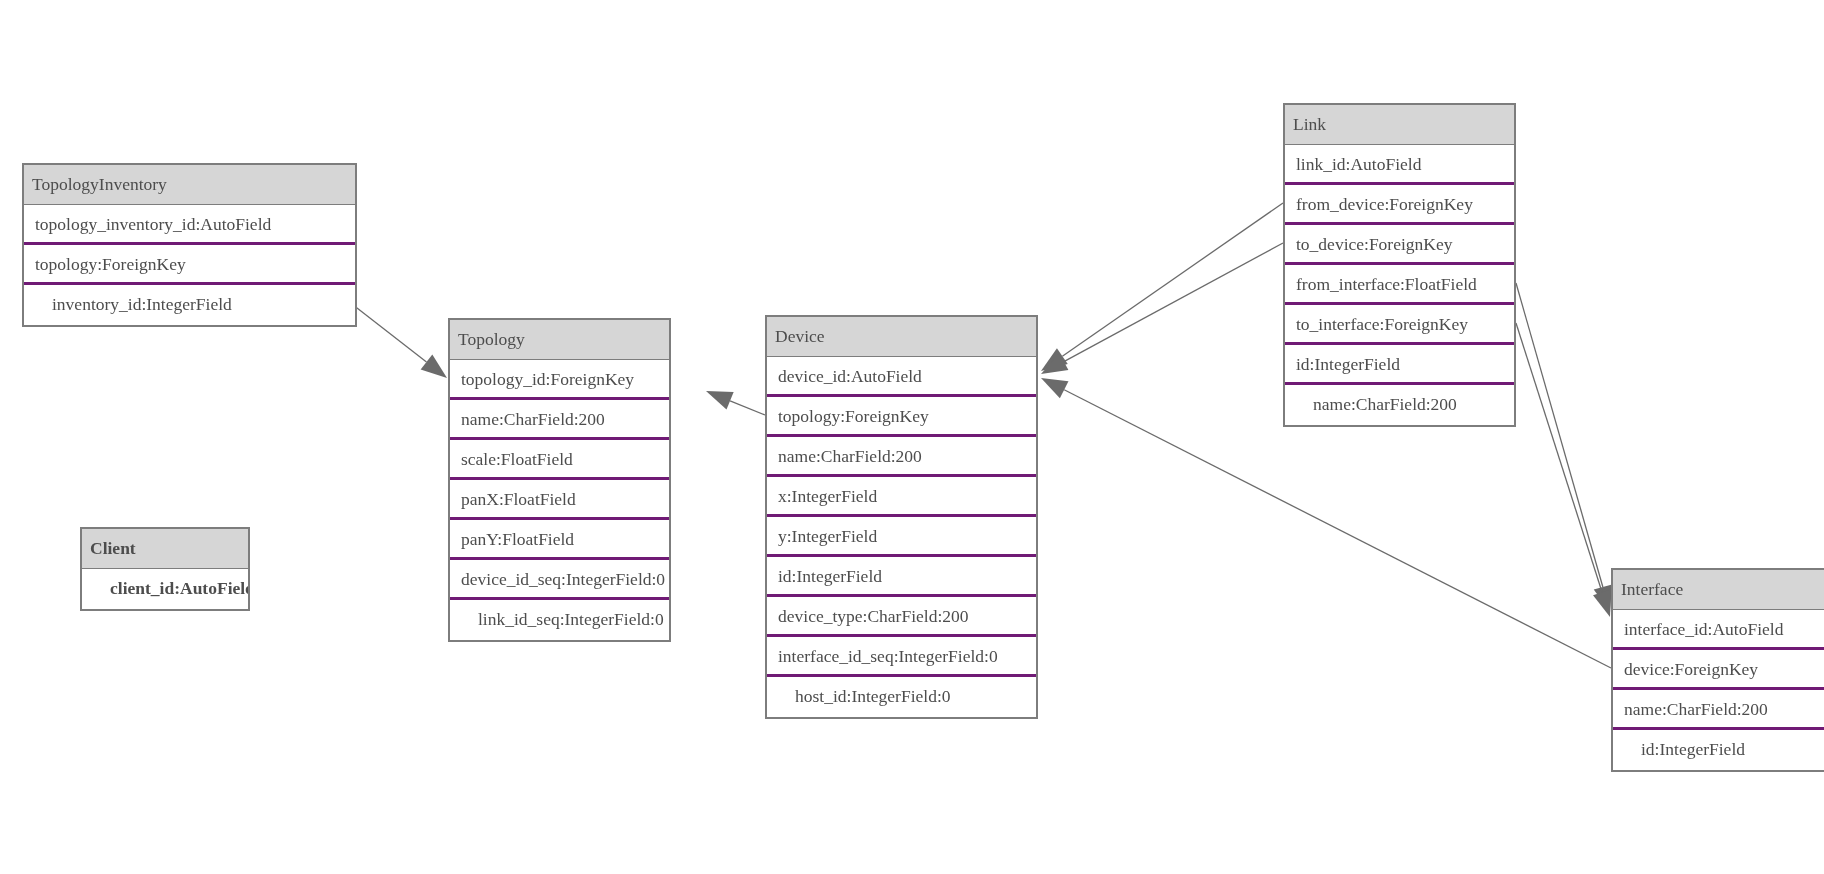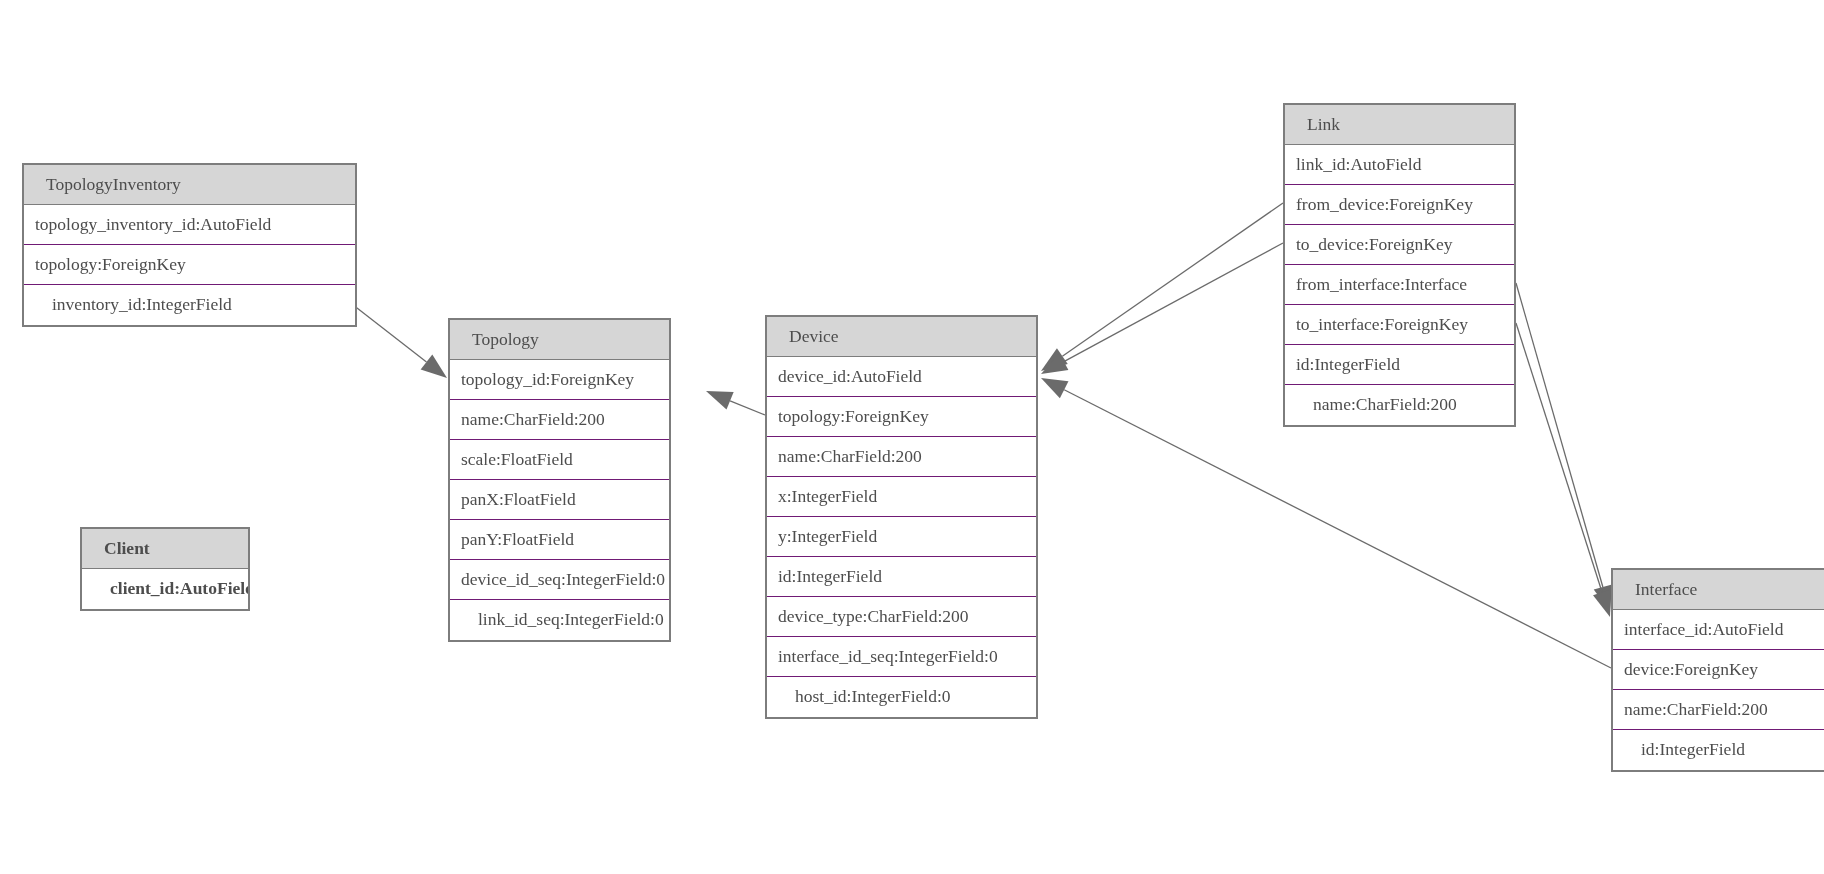--- a/index.html
+++ b/index.html
@@ -27,32 +27,32 @@
     background: #ffffff;
     border: 2px solid #7d7d7d;
     box-sizing: border-box;
     z-index: 2;
   }
   .thead {
     height: 40px;
     line-height: 39px;
     background: #d6d6d6;
     border-bottom: 1px solid #7d7d7d;
-    padding: 0 22px;
+    padding: 0 8px;
     font-size: 17.5px;
     color: #4d4d4d;
     box-sizing: border-box;
     white-space: nowrap;
     overflow: hidden;
   }
   .trow {
     height: 40px;
     line-height: 39px;
     background: #ffffff;
-    border-bottom: 1px solid #701a75;
+    border-bottom: 3px solid #701a75;
     padding: 0 11px;
     font-size: 17.5px;
     color: #4d4d4d;
     box-sizing: border-box;
     white-space: nowrap;
     overflow: hidden;
   }
   .trow:last-child { border-bottom: none; margin-left: 17px; }
 
   
@@ -119,21 +119,21 @@
     <div class="trow">device_type:CharField:200</div>
     <div class="trow">interface_id_seq:IntegerField:0</div>
     <div class="trow">host_id:IntegerField:0</div>
   </div>
 
   <div class="table t-link">
     <div class="thead">Link</div>
     <div class="trow">link_id:AutoField</div>
     <div class="trow">from_device:ForeignKey</div>
     <div class="trow">to_device:ForeignKey</div>
-    <div class="trow">from_interface:Interface</div>
+    <div class="trow">from_interface:FloatField</div>
     <div class="trow">to_interface:ForeignKey</div>
     <div class="trow">id:IntegerField</div>
     <div class="trow">name:CharField:200</div>
   </div>
 
   <div class="table t-interface">
     <div class="thead">Interface</div>
     <div class="trow">interface_id:AutoField</div>
     <div class="trow">device:ForeignKey</div>
     <div class="trow">name:CharField:200</div>

